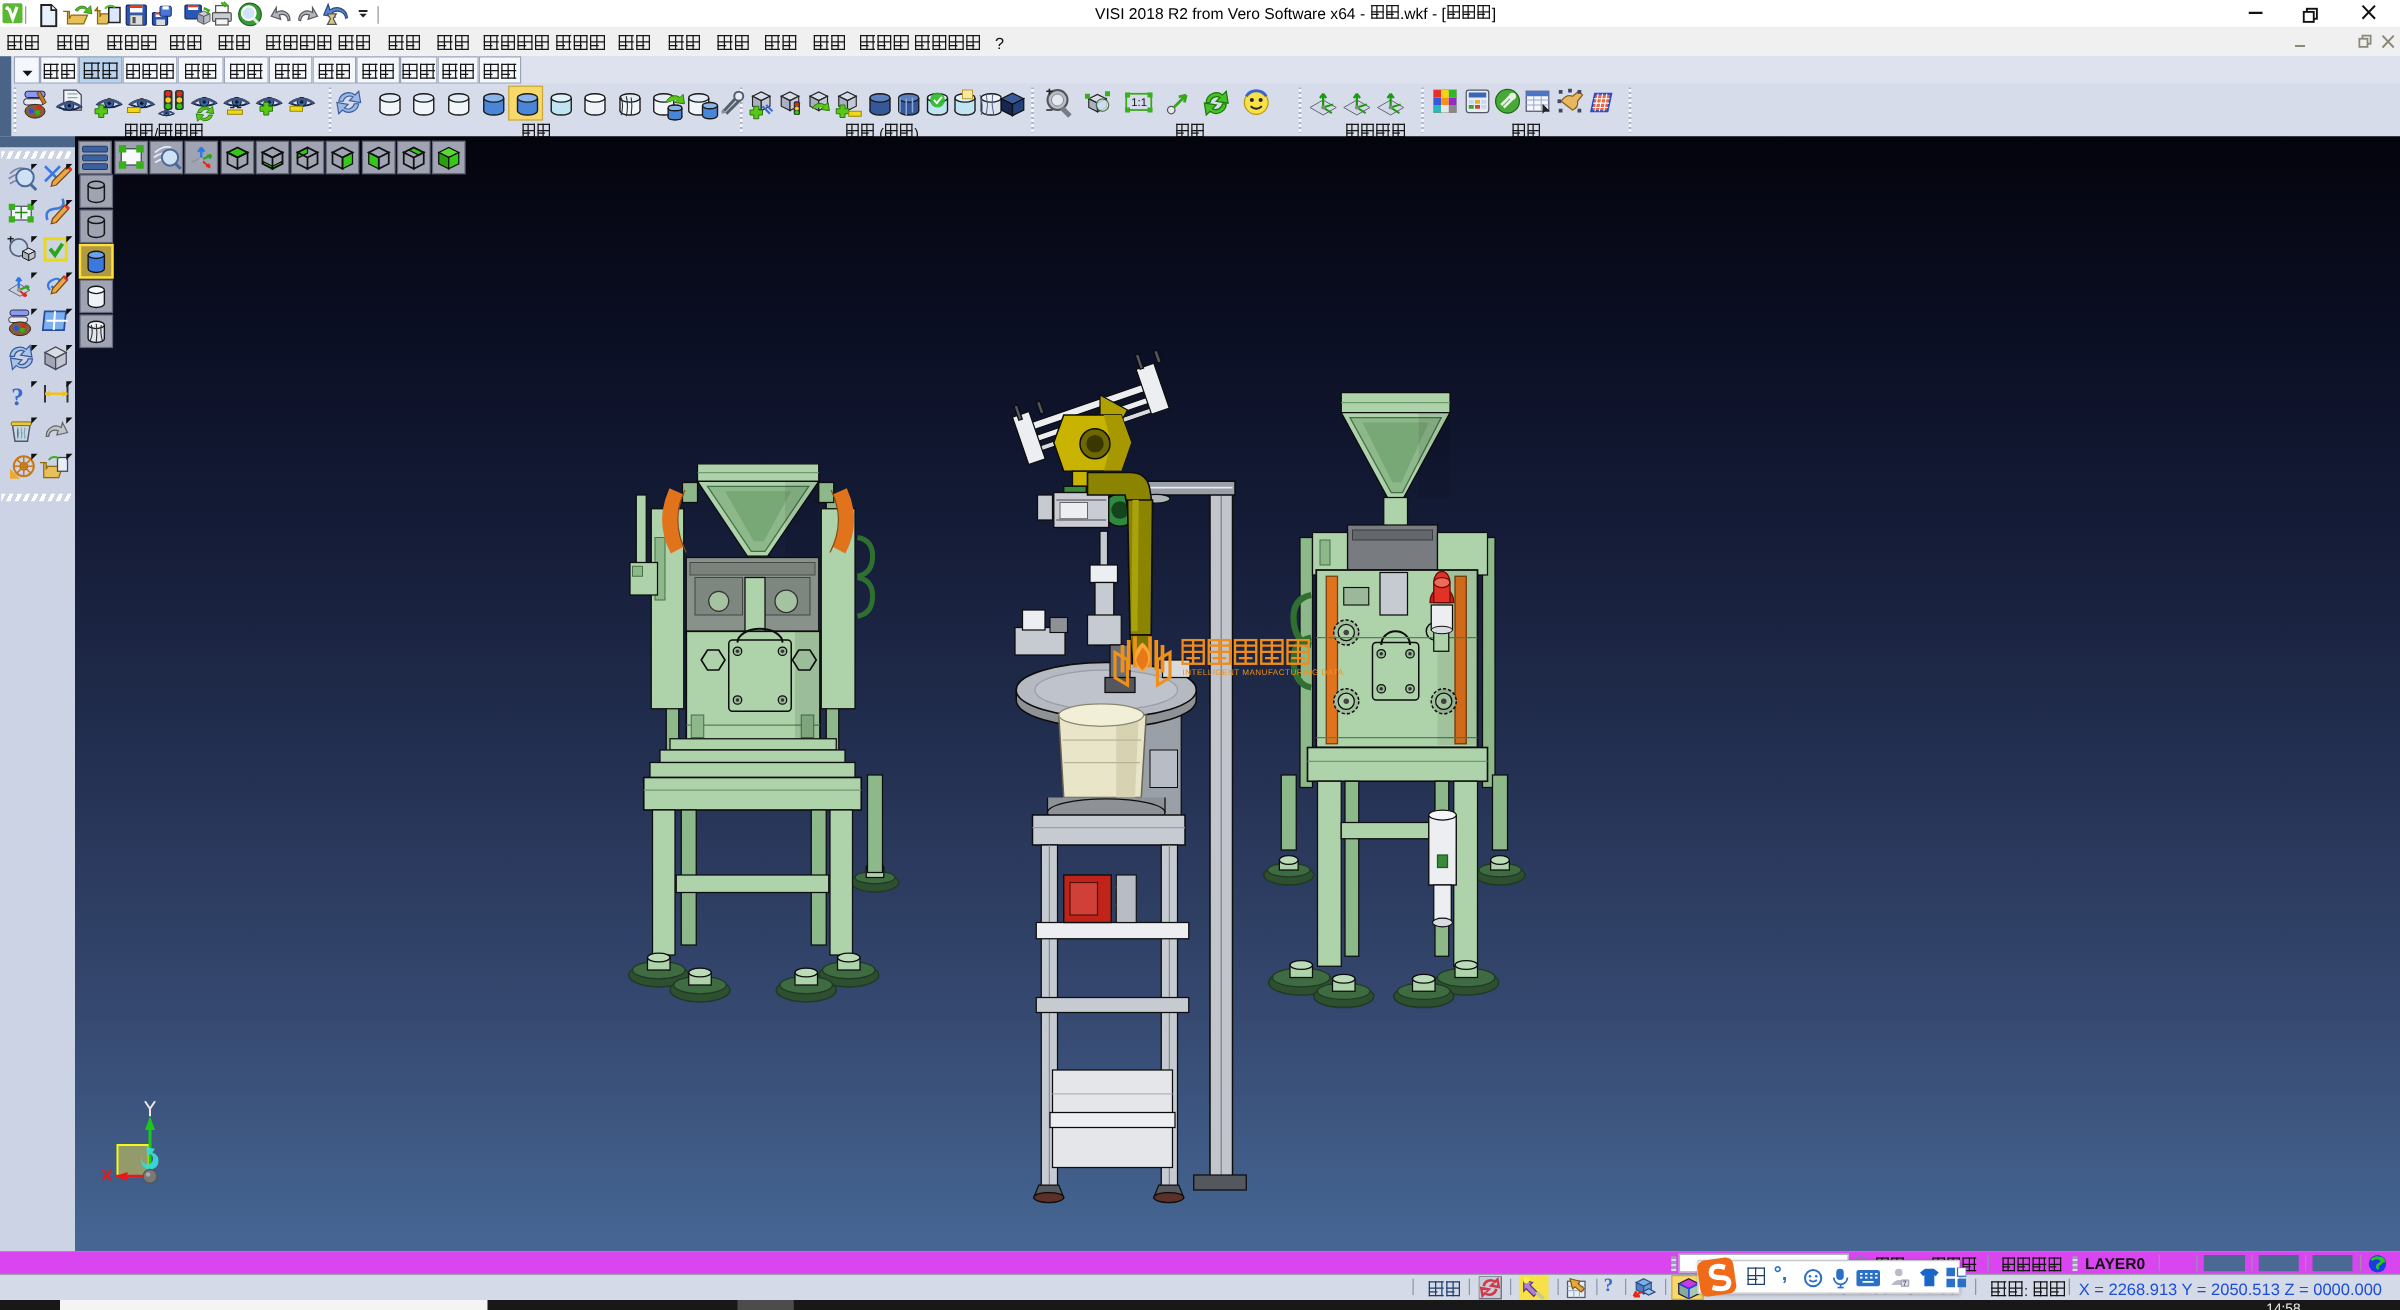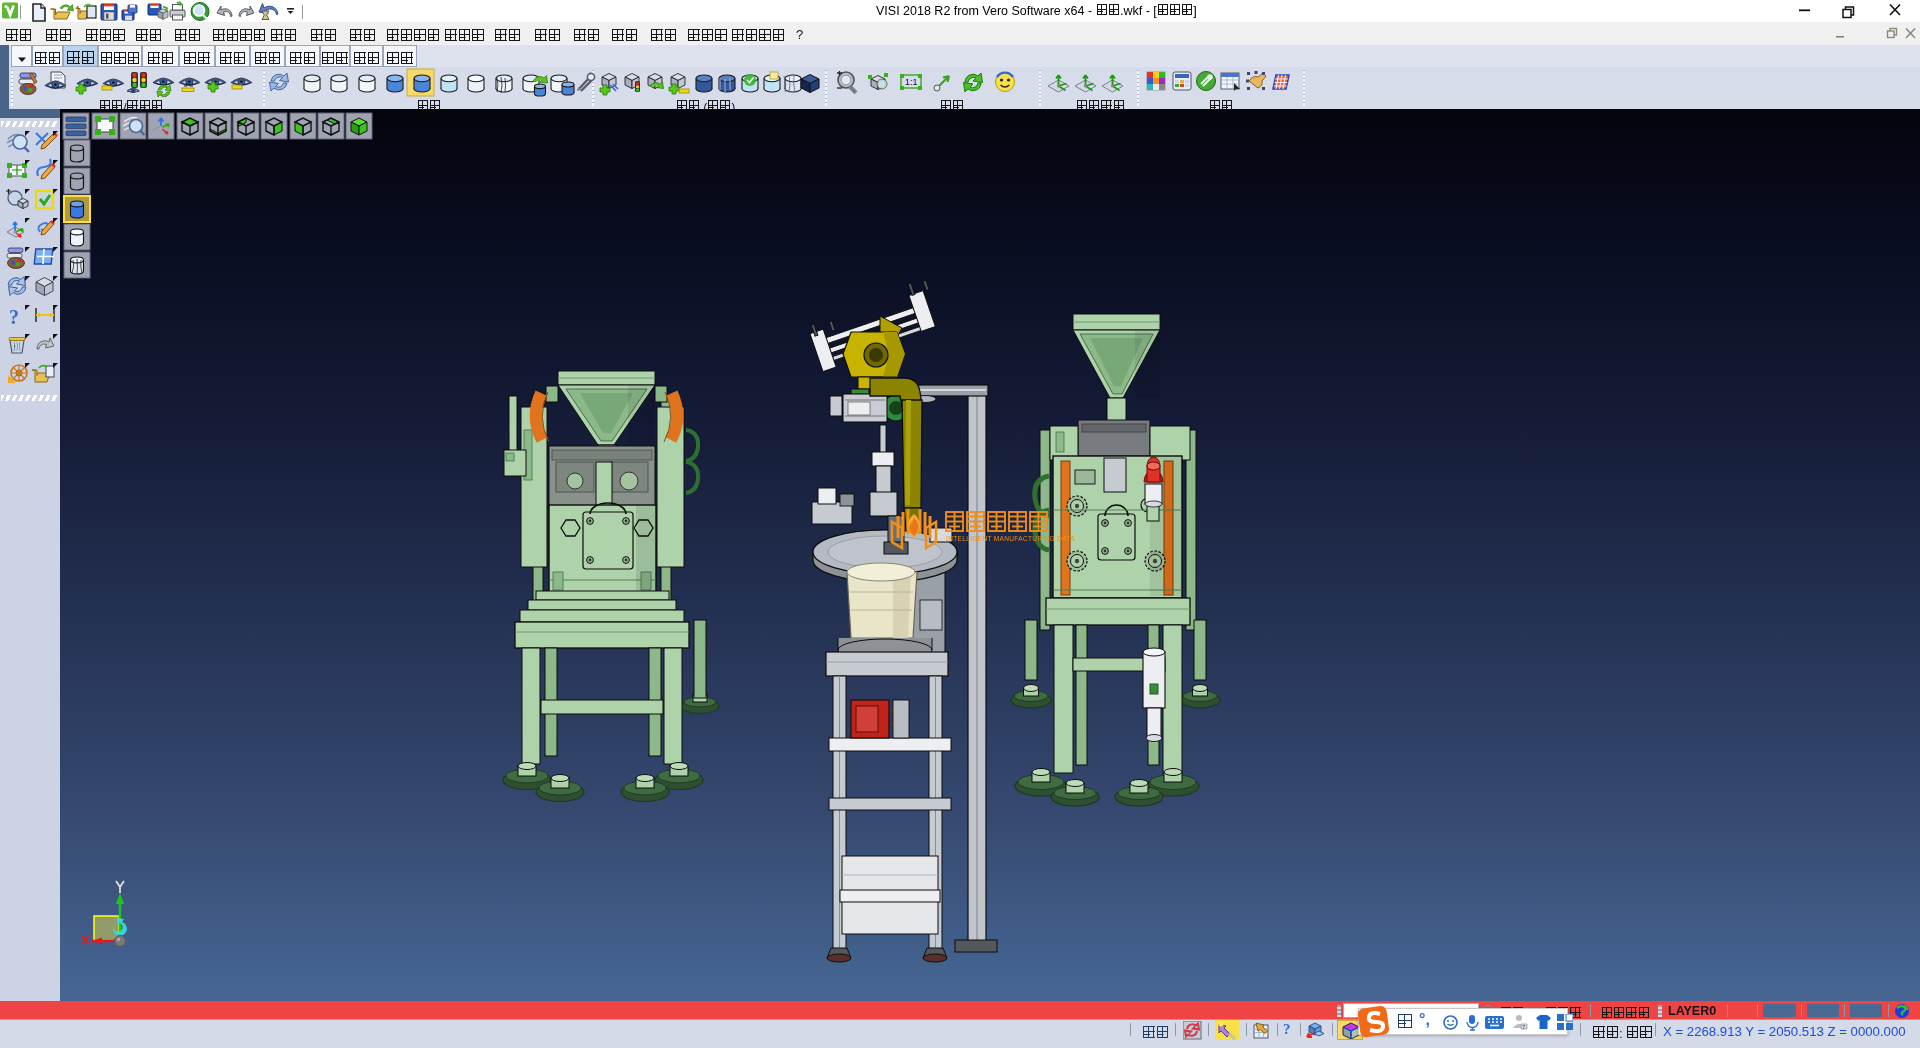--- a/index.html
+++ b/index.html
@@ -29,21 +29,21 @@
 .tab{position:absolute;top:0;height:22px;background:#f4f7fb;border:1px solid #9aa5bb;text-align:center;padding-top:4px;white-space:nowrap}
 .tab.act{background:#b9d2ee}
 #ribbon{left:0;top:67px;width:1920px;height:42px;background:#d6dcea}
 .glbl{position:absolute;top:30px;text-align:center;white-space:nowrap}
 .vdots{position:absolute;top:3px;width:2px;height:36px;background:repeating-linear-gradient(180deg,#aab1c4 0 1.5px,#f6f8fc 1.5px 4px)}
 #leftstrip{left:0;top:45px;width:9px;height:64px;background:#4a6488}
 #bluebar{left:0;top:109px;width:60px;height:9px;background:#4a6488}
 #leftpanel{left:0;top:118px;width:60px;height:883px;background:#ccd3e4}
 .grip{position:absolute;left:1px;width:57px;height:6px;background:repeating-linear-gradient(115deg,#fff 0 3px,rgba(0,0,0,0) 3px 6px)}
 #viewport{left:60px;top:109px;width:1860px;height:892px;background:linear-gradient(180deg,#04040d 0%,#0b0f24 18%,#161e3a 38%,#253254 58%,#35486f 78%,#42608c 95%,#476693 100%);overflow:hidden}
-#status1{left:0;top:1001px;width:1920px;height:19px;background:#ef4444;border-bottom:1px solid #9aa0ae}
+#status1{left:0;top:1001px;width:1920px;height:19px;background:#d946ef;border-bottom:1px solid #9aa0ae}
 #status2{left:0;top:1020px;width:1920px;height:20px;background:#d4dae7}
 #taskbar{left:0;top:1040px;width:1920px;height:8px;background:#181818}
 .sep1{position:absolute;top:3px;width:1px;height:13px;background:#8f96a6}
 .ic{position:absolute}
 #sogou{left:1358px;top:1008px;width:210px;height:27px;background:#fff;border:1px solid #c8c8c8;box-shadow:0 1px 3px rgba(0,0,0,.25)}
 </style>
 </head>
 <body>
 <div id="app">
 <div class="abs" id="titlebar">
@@ -1108,12 +1108,17 @@
       <svg class="ic" style="left:176px;top:5px" width="17" height="16">
         <path d="M5 1 h7 l4 3 -2.5 3 -1 -1 v9 h-8 v-9 l-1 1 L1 4 z" fill="#1a66c8"></path>
       </svg>
       <svg class="ic" style="left:198px;top:5px" width="16" height="16">
         <rect x="0" y="0" width="7" height="7" fill="#2a70c8"></rect>
         <rect x="9" y="0" width="7" height="7" fill="#fff" stroke="#2a70c8"></rect>
         <rect x="0" y="9" width="7" height="7" fill="#2a70c8"></rect>
         <rect x="9" y="9" width="7" height="7" fill="#2a70c8"></rect>
       </svg>
     </div>
+<div class="abs" id="taskbar">
+<div class="abs" style="left:48px;top:0;width:342px;height:8px;background:#f4f4f4"></div>
+<div class="abs" style="left:590px;top:0;width:45px;height:8px;background:#4c4c4c"></div>
+<div class="abs" style="left:1813px;top:1px;width:40px;height:7px;overflow:hidden;color:#eee;font-size:11px">14:58</div>
+</div>
 </div>
 </body></html>

